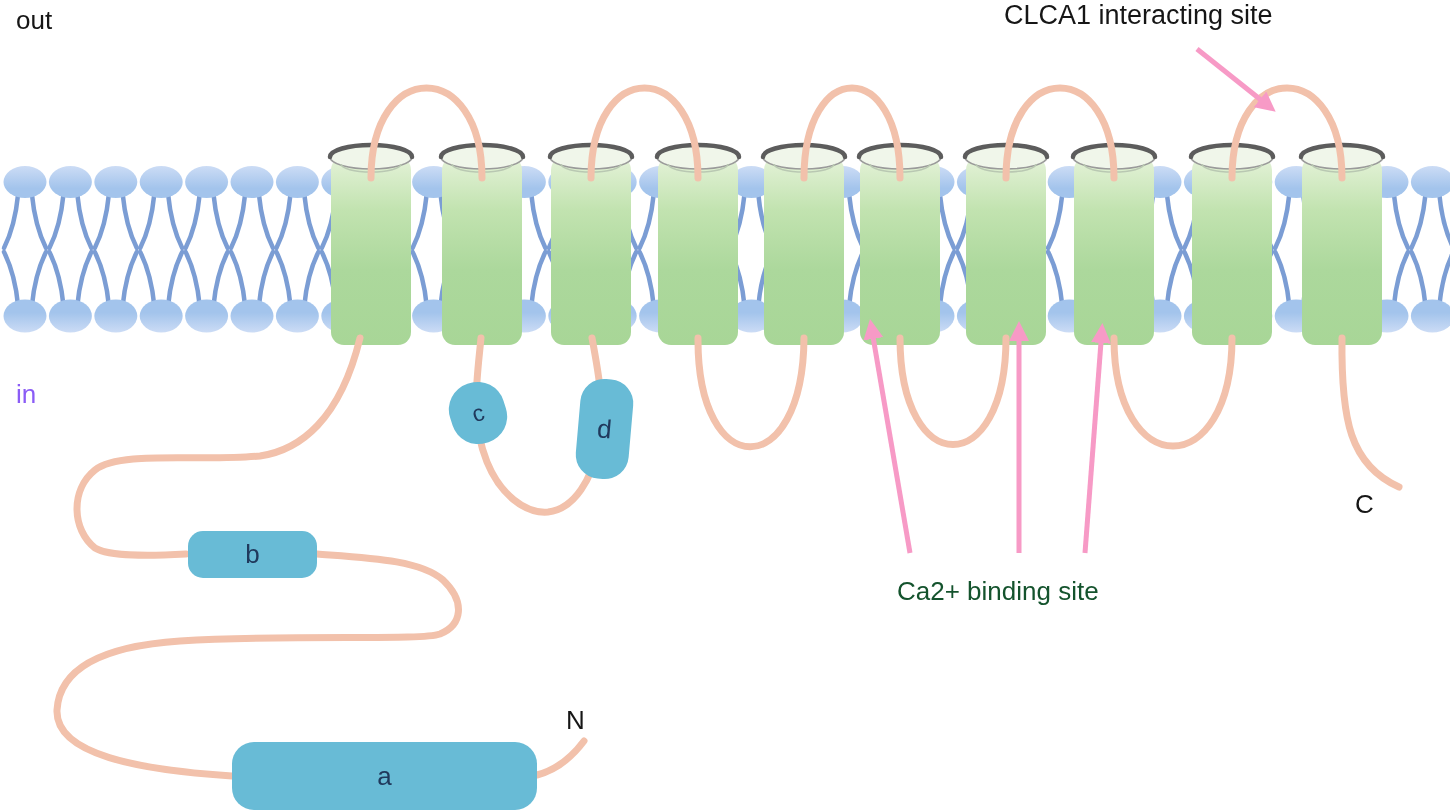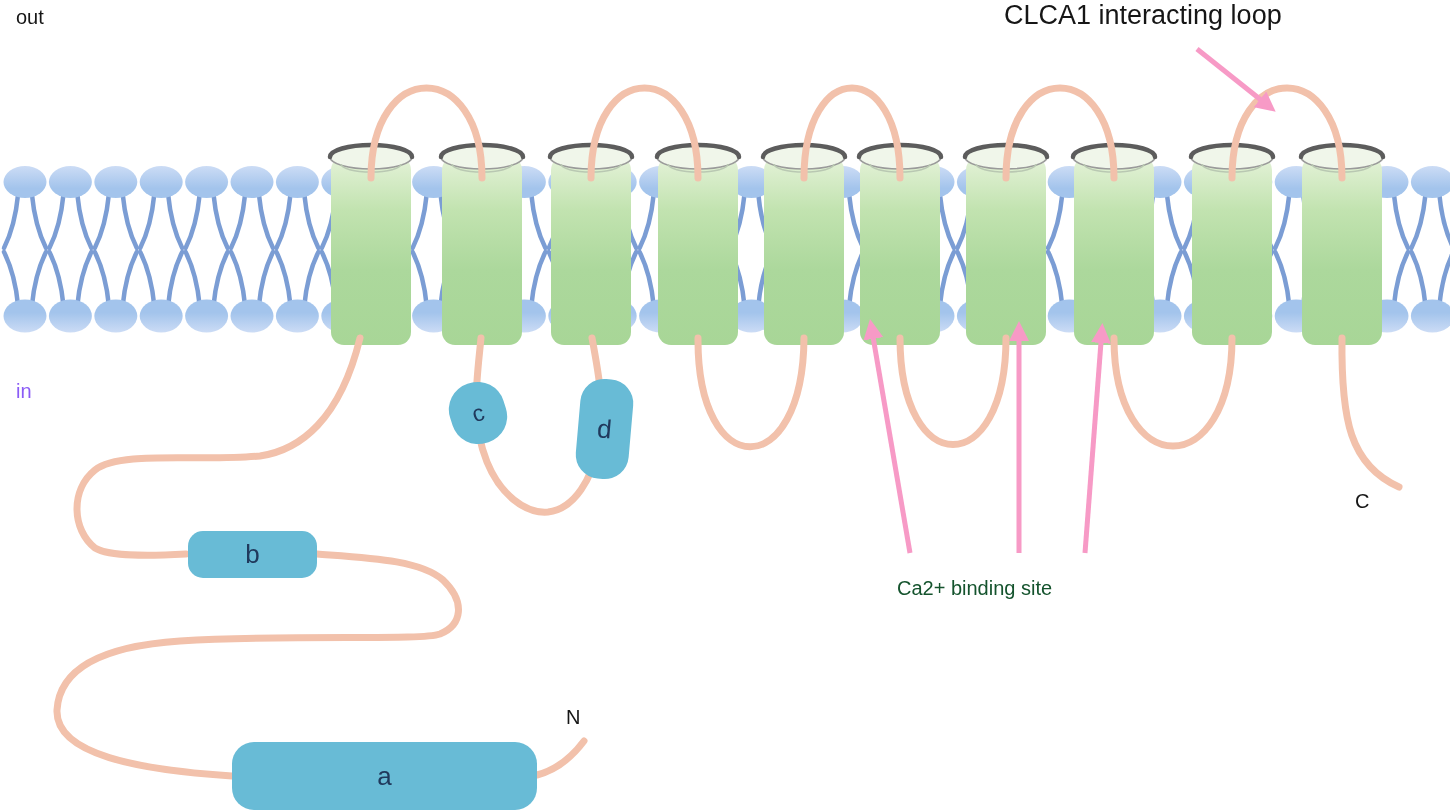--- a/index.html
+++ b/index.html
@@ -7,21 +7,21 @@
     position:relative;
     width:1450px;height:810px;
     overflow:hidden;
     font-family:"Liberation Sans",sans-serif;
     background:#ffffff;
   }
   .stage svg{position:absolute;left:0;top:0;}
   .lbl{
     position:absolute;
     color:#161616;
-    font-size:20px;
+    font-size:26px;
     line-height:1.1;
     white-space:nowrap;
   }
   .lbl-out{left:16px;top:6px;}
   .lbl-in{left:16px;top:380px;}
   .lbl-n{left:566px;top:706px;}
   .lbl-c{left:1355px;top:490px;}
   .lbl-clca1{left:1004px;top:1px;font-size:27px;}
   .lbl-ca{left:897px;top:577px;}
   .domain{
@@ -401,21 +401,21 @@
         <line x1="910" y1="553" x2="871" y2="325" stroke="#f79ac6" stroke-width="5" marker-end="url(#ah)"></line>
         <line x1="1019" y1="553" x2="1019" y2="327" stroke="#f79ac6" stroke-width="5" marker-end="url(#ah)"></line>
         <line x1="1085" y1="553" x2="1102" y2="329" stroke="#f79ac6" stroke-width="5" marker-end="url(#ah)"></line>
       </g>
     </svg>
 
   <div class="lbl lbl-out" style="color: rgb(22, 22, 22);">out</div>
   <div class="lbl lbl-in" style="color: #8b5cf6;">in</div>
   <div class="lbl lbl-n" style="color: rgb(22, 22, 22);">N</div>
   <div class="lbl lbl-c" style="color: rgb(22, 22, 22);">C</div>
-  <div class="lbl lbl-clca1" style="color: rgb(22, 22, 22);">CLCA1 interacting loop</div>
+  <div class="lbl lbl-clca1" style="color: rgb(22, 22, 22);">CLCA1 interacting site</div>
   <div class="lbl lbl-ca" style="color: #14532d;">Ca2+ binding site</div>
 
   <div class="domain domain-a" style="background: rgb(104, 187, 214); color: rgb(32, 57, 92);">
     <span>a</span>
   </div>
   <div class="domain domain-b" style="background: rgb(104, 187, 214); color: rgb(32, 57, 92);">
     <span>b</span>
   </div>
   <div class="domain domain-c" style="background: rgb(104, 187, 214); color: rgb(32, 57, 92);">
     <span>c</span>

